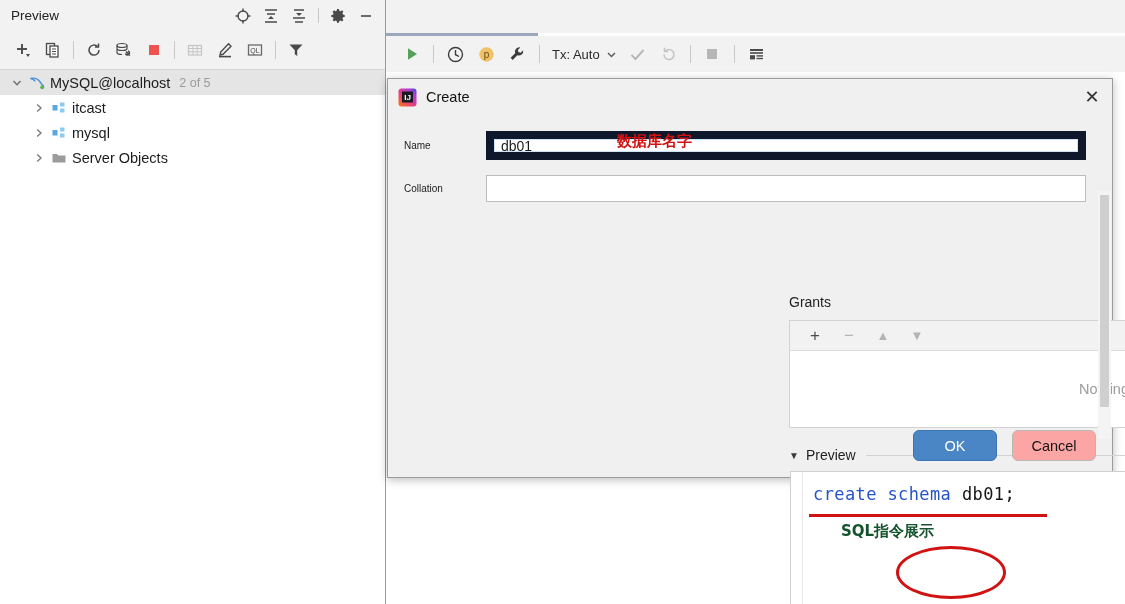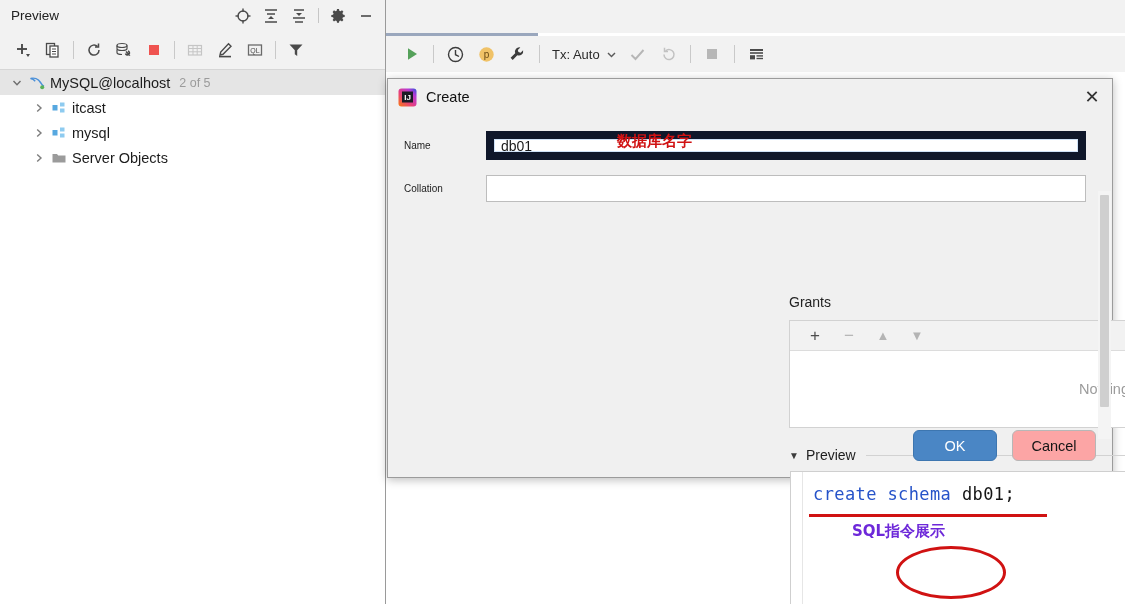--- a/index.html
+++ b/index.html
@@ -85,21 +85,21 @@
   #preview-rule{flex:1;height:1px;background:#d2d2d2;max-width:592px;}
 
   #preview-box{position:absolute;left:402px;top:392px;width:683px;height:144px;background:#ffffff;
                border:1px solid #cfcfcf;box-sizing:border-box;}
   #preview-gutter{position:absolute;left:0;top:0;width:11px;height:142px;background:#ffffff;border-right:1px solid #e6e6e6;}
   #sql-line{position:absolute;left:22px;top:12px;font-family:"DejaVu Sans Mono","Liberation Mono",monospace;
             font-size:17px;letter-spacing:.4px;}
   .kw{color:#2653c9;}
   .idf{color:#151515;}
   #ann-sqlline{position:absolute;left:18px;top:42px;width:238px;height:3px;background:#d01212;}
-  #ann-sqltext{position:absolute;left:61px;top:50px;color:#6d28d9;font-weight:bold;font-size:15px;
+  #ann-sqltext{position:absolute;left:50px;top:50px;color:#14532d;font-weight:bold;font-size:15px;
                font-family:"DejaVu Sans","Liberation Sans",sans-serif;}
 
   
   #dlg-scroll-track{position:absolute;right:1px;top:112px;width:13px;height:248px;background:#f4f4f4;}
   #dlg-scroll-thumb{position:absolute;left:2px;top:4px;width:9px;height:212px;background:#cfcfcf;border-radius:1px;}
 
   
   #dlg-buttons{position:absolute;right:16px;bottom:16px;display:flex;align-items:center;gap:15px;}
   .btn{height:31px;min-width:84px;display:flex;align-items:center;justify-content:center;
        font-size:14.5px;border-radius:6px;box-sizing:border-box;cursor:default;}

